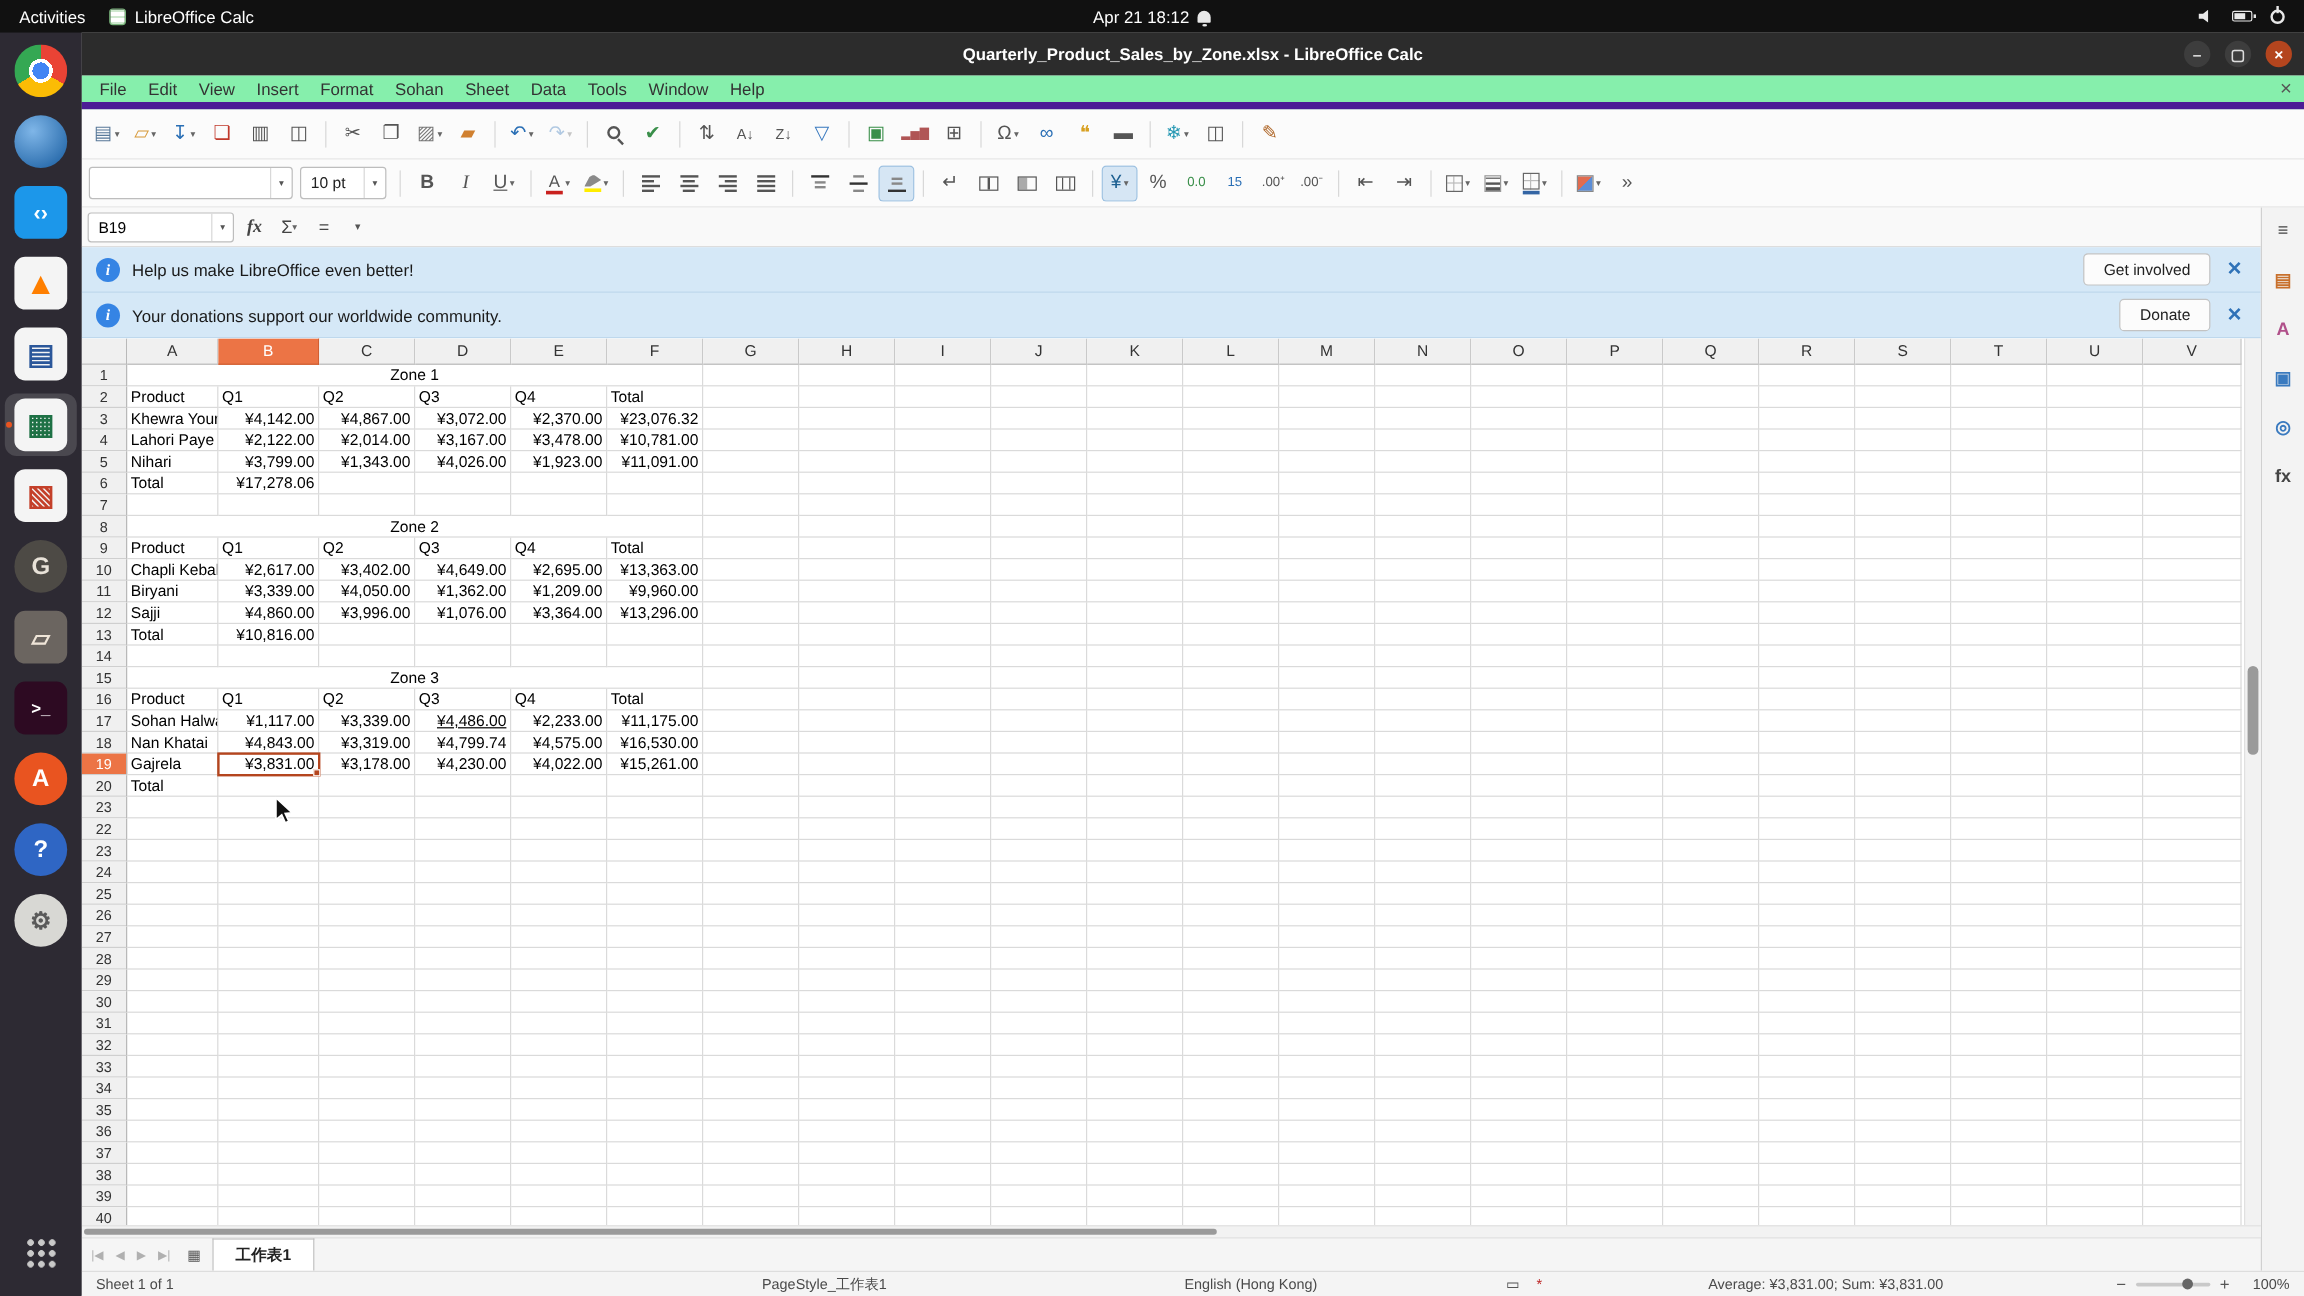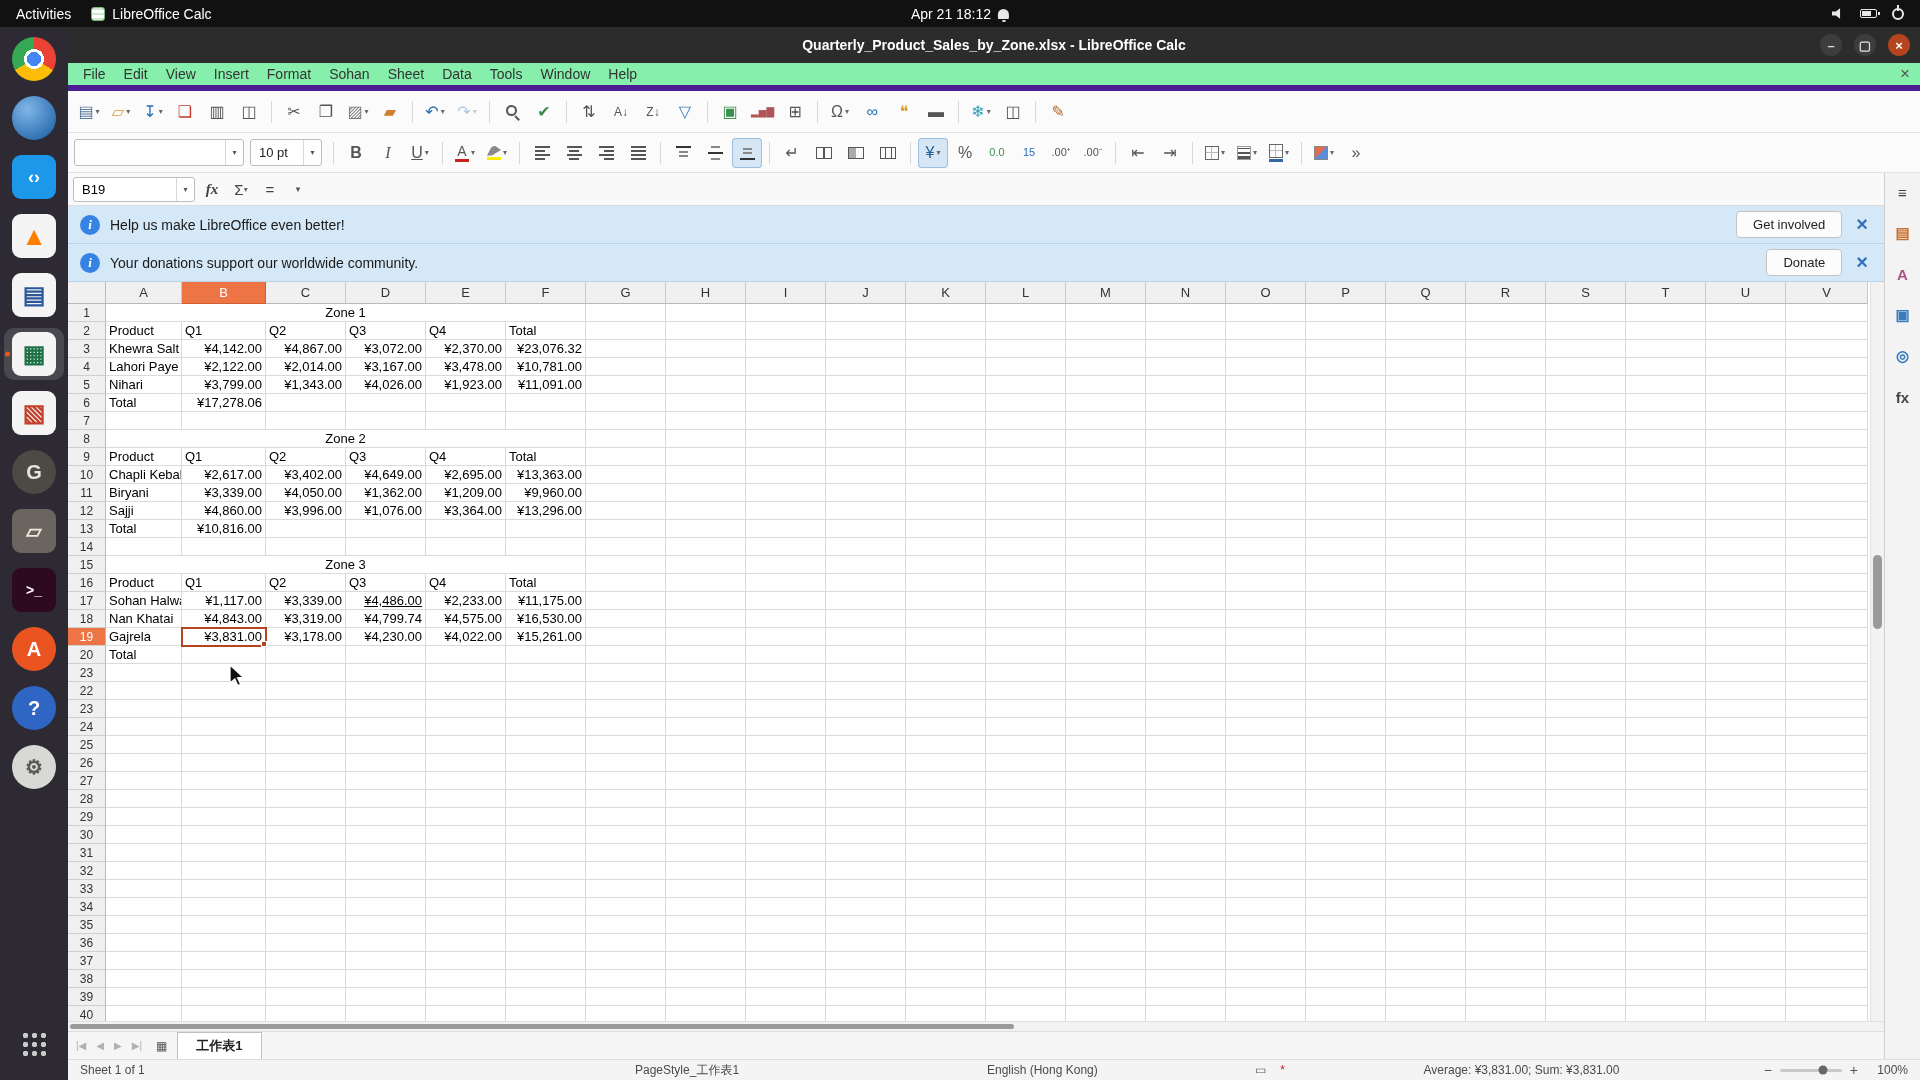--- a/index.html
+++ b/index.html
@@ -567,21 +567,21 @@
                 <div class="cell" style="flex: 0 0 80px;"></div>
                 <div class="cell" style="flex: 0 0 80px;"></div>
                 <div class="cell" style="flex: 0 0 80px;"></div>
                 <div class="cell" style="flex: 0 0 80px;"></div>
                 <div class="cell" style="flex: 0 0 80px;"></div>
                 <div class="cell" style="flex: 0 0 80px;"></div>
                 <div class="cell" style="flex: 0 0 82px;"></div>
               </div>
               <div class="grid-row">
                 <div class="row-hdr">3</div>
-                <div class="cell" style="flex: 0 0 76px;">Khewra Salt</div>
+                <div class="cell" style="flex: 0 0 76px;">Khewra Your</div>
                 <div class="cell r" style="flex: 0 0 84px;">¥4,142.00</div>
                 <div class="cell r" style="flex: 0 0 80px;">¥4,867.00</div>
                 <div class="cell r" style="flex: 0 0 80px;">¥3,072.00</div>
                 <div class="cell r" style="flex: 0 0 80px;">¥2,370.00</div>
                 <div class="cell r" style="flex: 0 0 80px;">¥23,076.32</div>
                 <div class="cell" style="flex: 0 0 80px;"></div>
                 <div class="cell" style="flex: 0 0 80px;"></div>
                 <div class="cell" style="flex: 0 0 80px;"></div>
                 <div class="cell" style="flex: 0 0 80px;"></div>
                 <div class="cell" style="flex: 0 0 80px;"></div>

